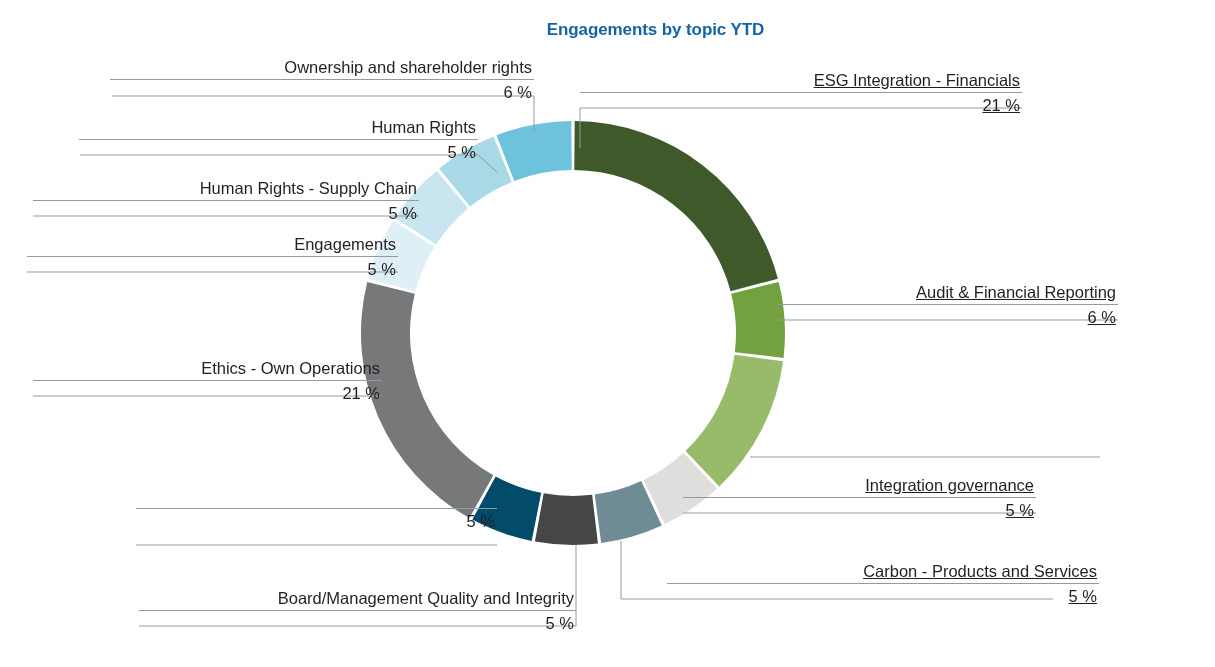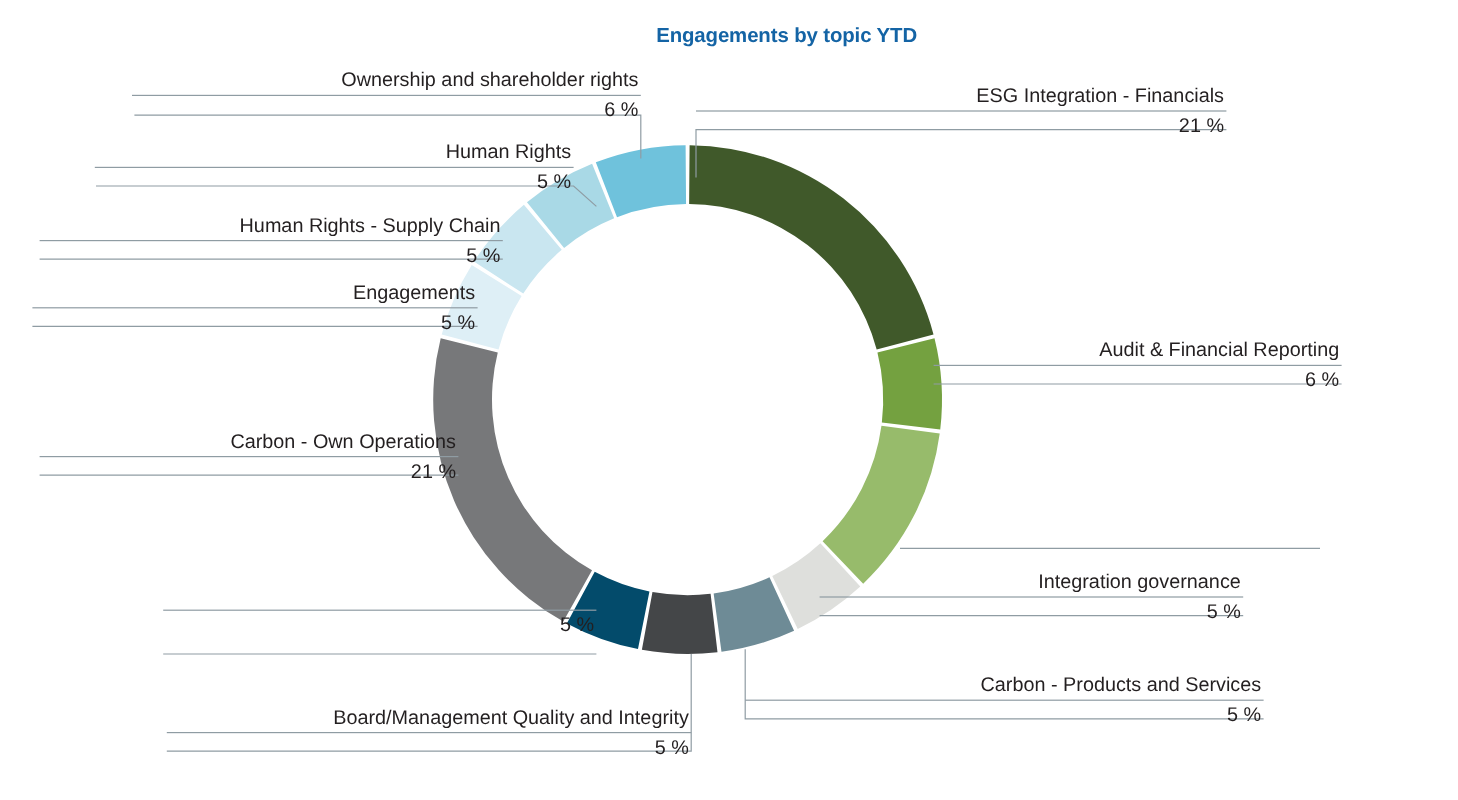--- a/index.html
+++ b/index.html
@@ -56,21 +56,21 @@
     display: block;
     height: 1px;
     background: #8f9ca3;
     width: 100%;
   }
   .callout .cal-value {
     display: block;
     padding: 3px 2px 0 2px;
   }
   .callout.left  { text-align: right; }
-  .callout.right { text-align: right; }
+  .callout.right { text-align: right; text-decoration: underline; }
 </style>
 </head>
 <body>
 
 <div id="chart-root">
 
   <div id="chart-title">Engagements by topic YTD</div>
 
   <svg id="donut-svg" viewBox="0 0 1215 667">
     <g id="donut-segments">
@@ -133,21 +133,21 @@
     <span class="cal-value">5 %</span>
   </div>
 
   <div class="callout left" style="left:27px; top:235px; width:371px;">
     <span class="cal-label">Engagements</span>
     <span class="cal-rule"></span>
     <span class="cal-value">5 %</span>
   </div>
 
   <div class="callout left" style="left:33px; top:359px; width:349px;">
-    <span class="cal-label">Carbon - Own Operations</span>
+    <span class="cal-label">Ethics - Own Operations</span>
     <span class="cal-rule"></span>
     <span class="cal-value">21 %</span>
   </div>
 
   <div class="callout left" style="left:136px; top:508px; width:361px;">
     <span class="cal-rule"></span>
     <span class="cal-value">5 %</span>
   </div>
 
   <div class="callout left" style="left:139px; top:589px; width:437px;">
@@ -168,19 +168,19 @@
     <span class="cal-value">6 %</span>
   </div>
 
 
   <div class="callout right" style="left:683px; top:476px; width:353px;">
     <span class="cal-label">Integration governance</span>
     <span class="cal-rule"></span>
     <span class="cal-value">5 %</span>
   </div>
 
-  <div class="callout right" style="left:621px; top:562px; width:432px;">
+  <div class="callout right" style="left:621px; top:562px; width:432px;padding-left:46px;">
     <span class="cal-label">Carbon - Products and Services</span>
     <span class="cal-rule"></span>
     <span class="cal-value">5 %</span>
   </div>
 
 </div>
 
 </body></html>

